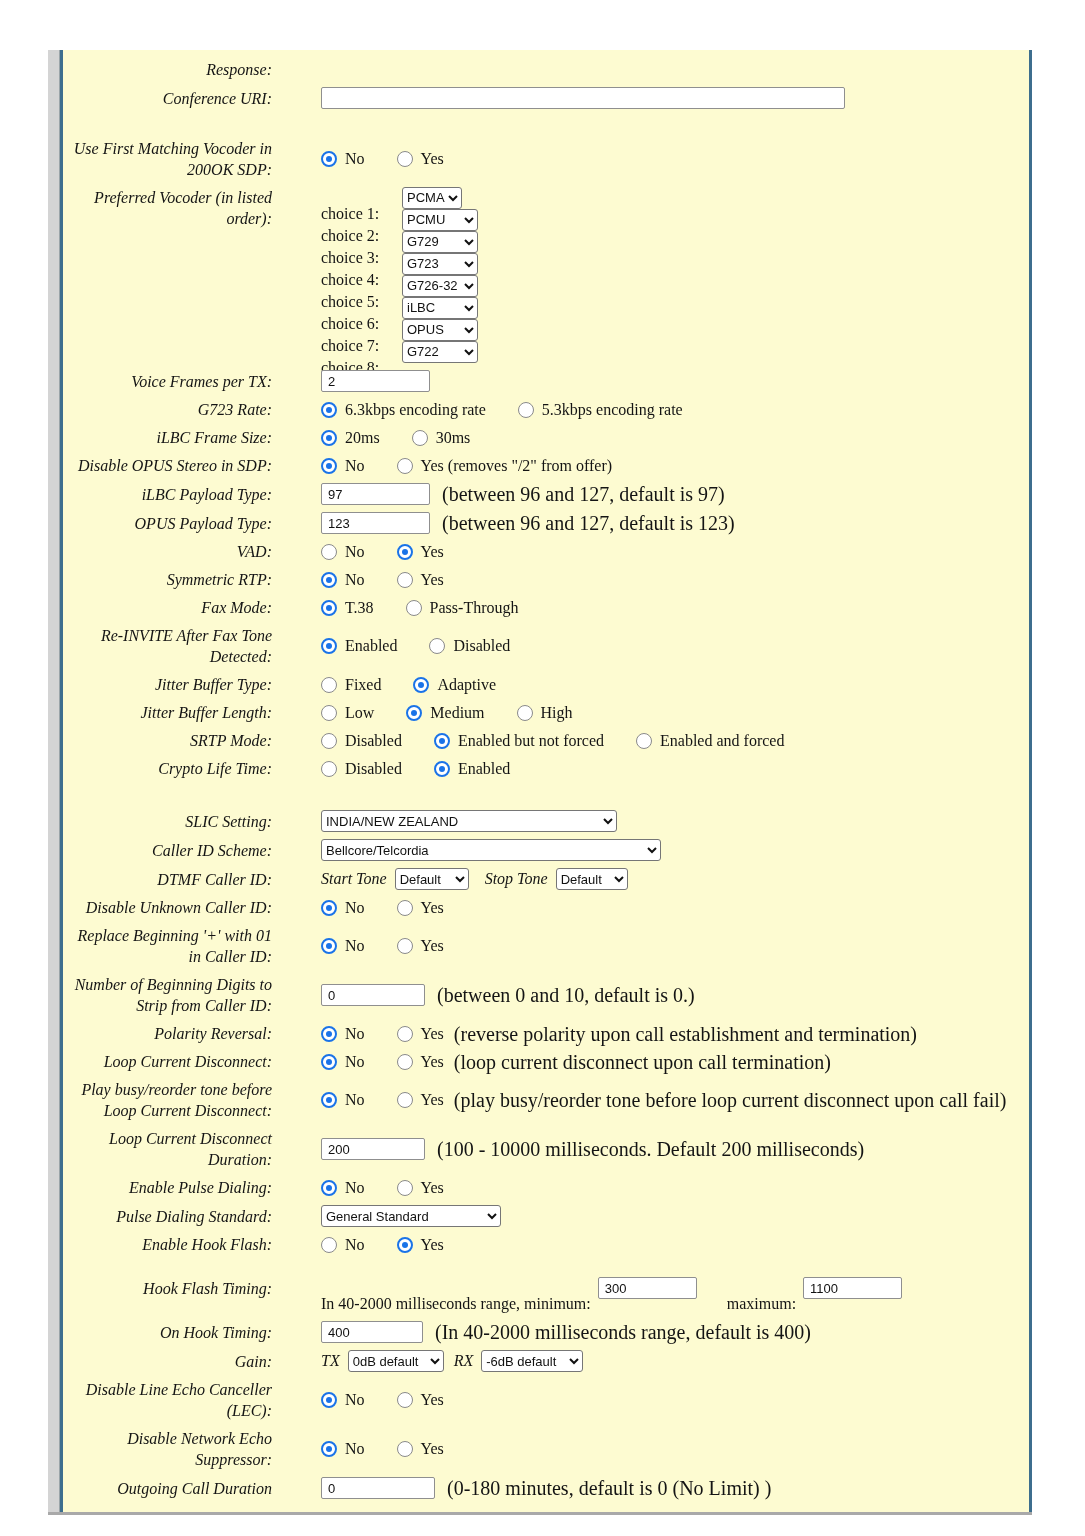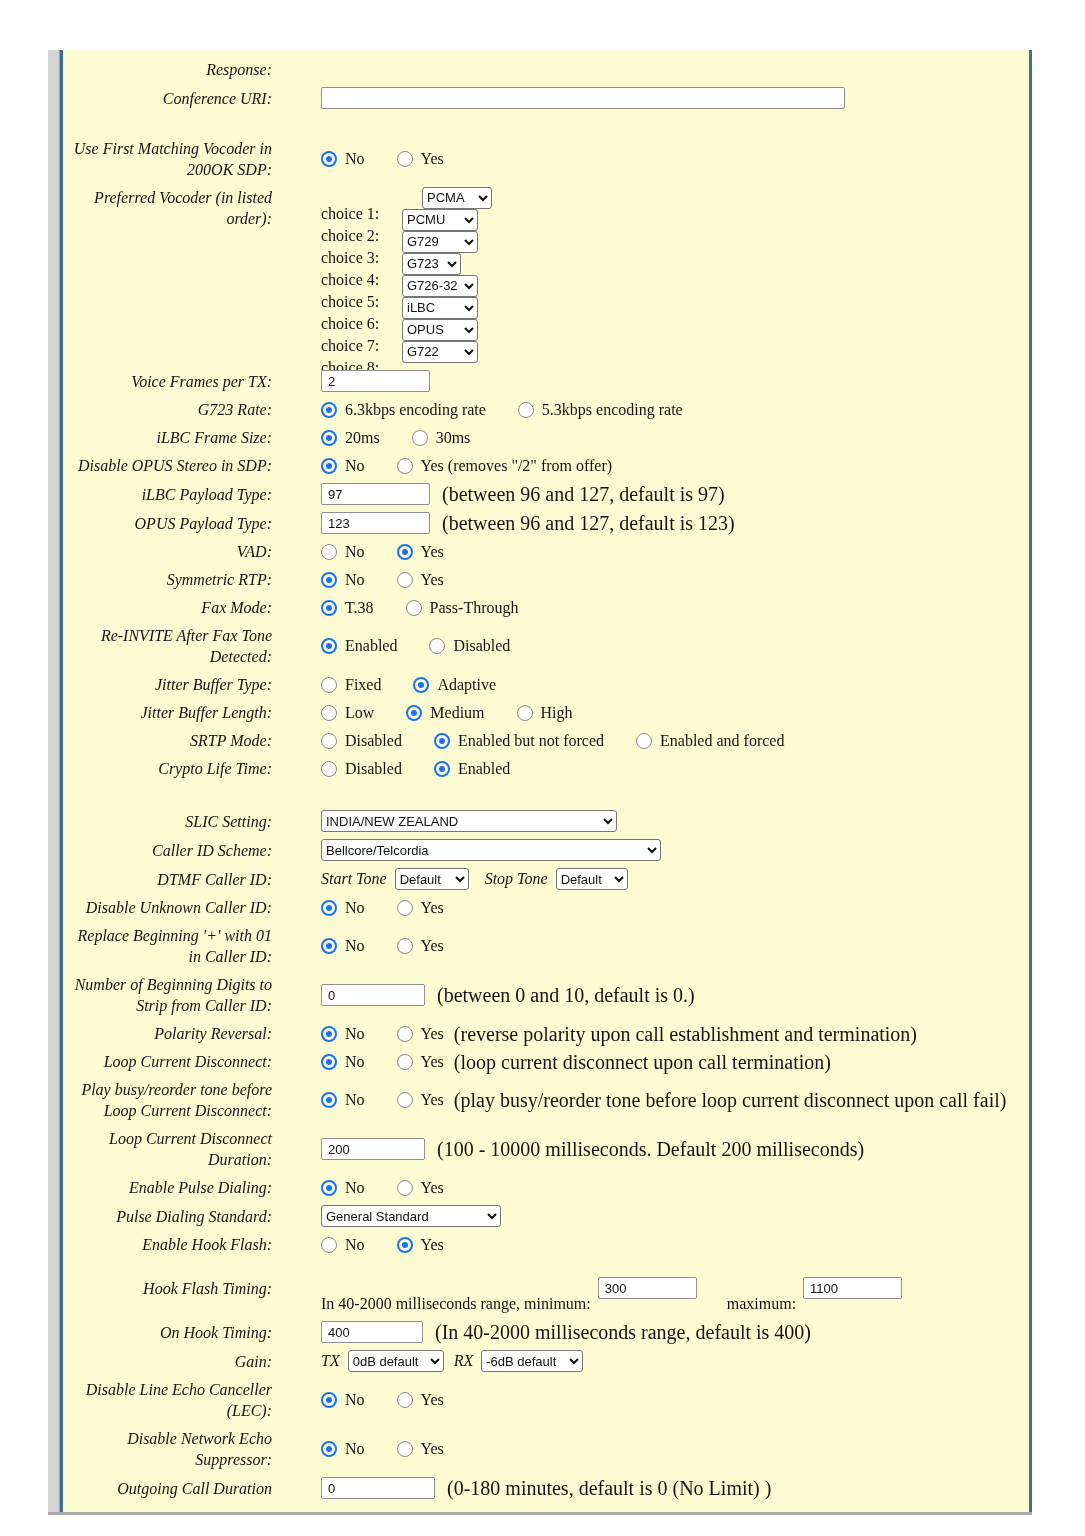--- a/index.html
+++ b/index.html
@@ -68,33 +68,33 @@
             <span class="radio"></span>
             <span class="rlabel">Yes</span>
           </span>
         </div>
       </div>
       <div class="row top">
         <div class="flabel">Preferred Vocoder (in listed order):</div>
         <div class="fcontrol col">
           <div class="choice-line">
             <span class="ctext choice-label">choice 1:</span>
-            <select style="width: 70px; margin-left: 20px;"><option>PCMA</option></select>
+            <select style="width: 60px;"><option>PCMA</option></select>
           </div>
           <div class="choice-line">
             <span class="ctext choice-label">choice 2:</span>
             <select style="width: 76px;"><option>PCMU</option></select>
           </div>
           <div class="choice-line">
             <span class="ctext choice-label">choice 3:</span>
             <select style="width: 76px;"><option>G729</option></select>
           </div>
           <div class="choice-line">
             <span class="ctext choice-label">choice 4:</span>
-            <select style="width: 59px;"><option>G723</option></select>
+            <select style="width: 76px;"><option>G723</option></select>
           </div>
           <div class="choice-line">
             <span class="ctext choice-label">choice 5:</span>
             <select style="width: 76px;"><option>G726-32</option></select>
           </div>
           <div class="choice-line">
             <span class="ctext choice-label">choice 6:</span>
             <select style="width: 76px;"><option>iLBC</option></select>
           </div>
           <div class="choice-line">

